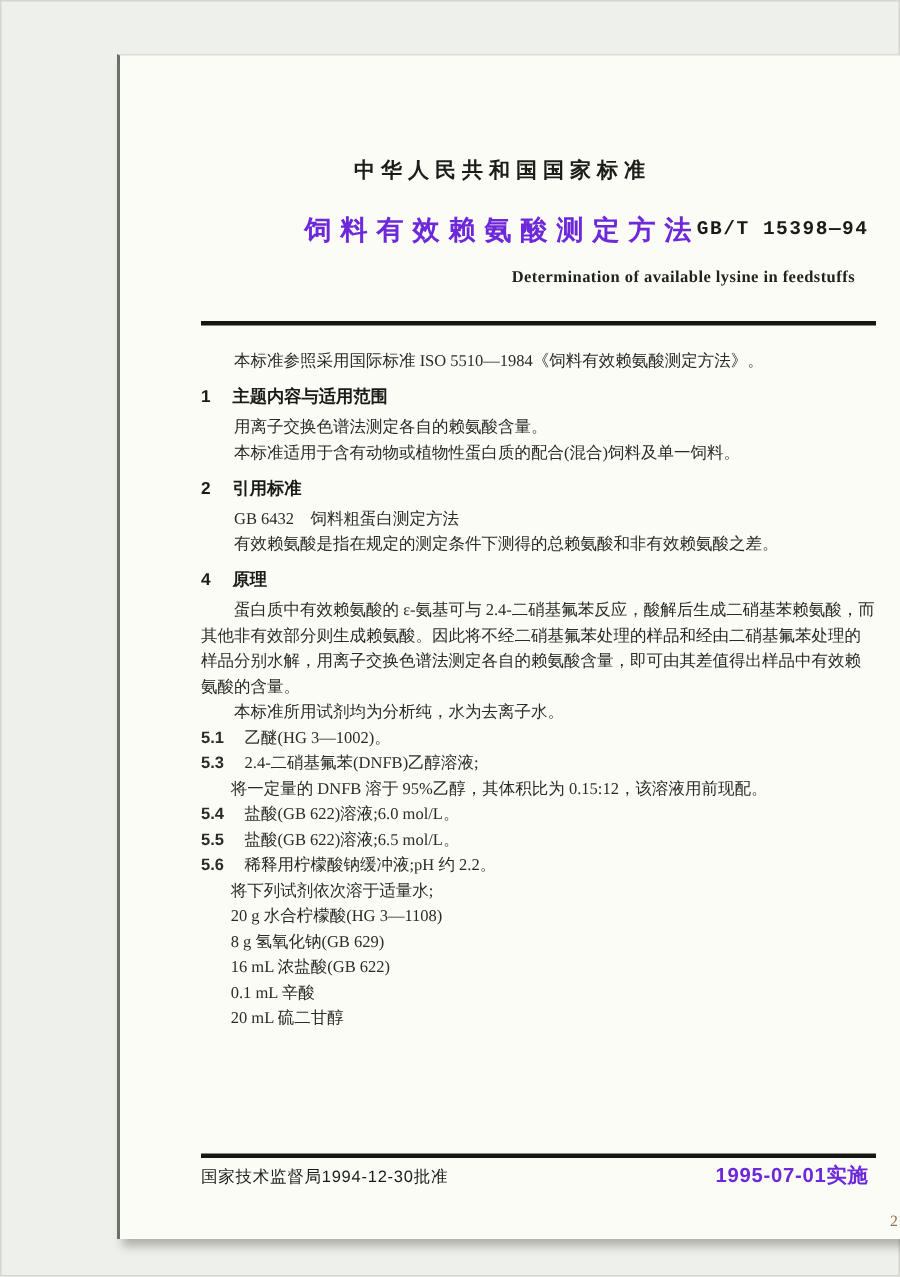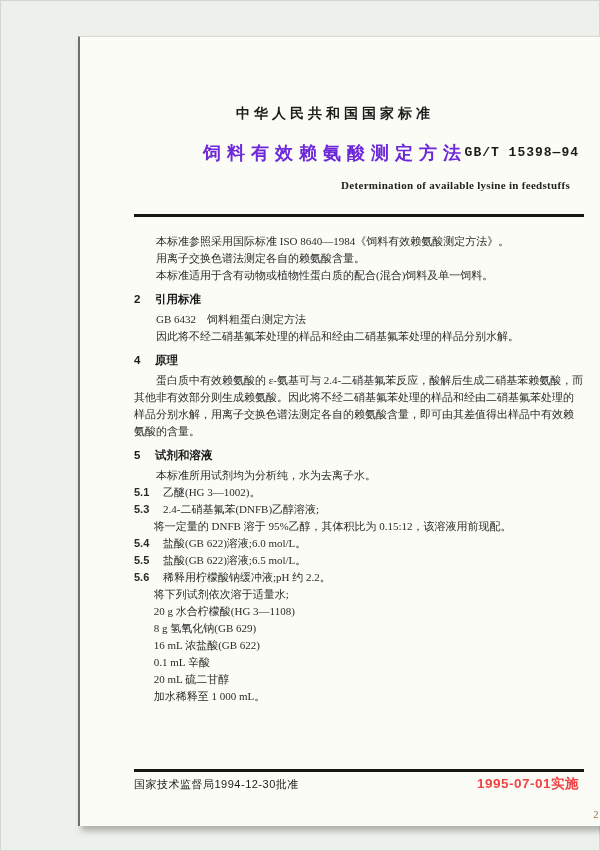--- a/index.html
+++ b/index.html
@@ -60,21 +60,21 @@
     font-family:"Liberation Sans","DejaVu Sans",sans-serif; }
   
   .approval {
     position:absolute; left:54px; top:740px;
     font-family:"Liberation Sans","DejaVu Sans",sans-serif;
     font-weight:normal; font-size:11px; letter-spacing:0.5px; color:#1a1a18;
   }
   .implementation {
     position:absolute; right:55px; top:738px;
     font-family:"Liberation Sans","DejaVu Sans",sans-serif;
-    font-weight:bold; font-size:13.5px; letter-spacing:0.5px; color:#ef4444;
+    font-weight:bold; font-size:13.5px; letter-spacing:0.5px; color:#6d28d9;
   }
   .page-number {
     position:absolute; right:22px; bottom:6px;
     font-size:10.5px; letter-spacing:1px; color:#97714c;
   }
 </style>
 </head>
 <body>
 
 <div class="page">
@@ -82,40 +82,40 @@
   <div class="header">
     <div class="authority">中华人民共和国国家标准</div>
     <div class="doc-title">饲料有效赖氨酸测定方法</div>
     <div class="title-en">Determination of available lysine in feedstuffs</div>
   </div>
   <div class="std-code">GB/T 15398—94</div>
   <div class="rule rule-top"></div>
 
   <div class="flow">
 
-    <p class="indent">本标准参照采用国际标准 ISO 8640—1984《饲料有效赖氨酸测定方法》。</p>
+    <p class="indent">本标准参照采用国际标准 ISO 5510—1984《饲料有效赖氨酸测定方法》。</p>
 
+    <div class="sec-heading">
+      <span class="sec-no">1</span><span>主题内容与适用范围</span>
+    </div>
     <p class="indent">用离子交换色谱法测定各自的赖氨酸含量。</p>
     <p class="indent">本标准适用于含有动物或植物性蛋白质的配合(混合)饲料及单一饲料。</p>
 
     <div class="sec-heading">
       <span class="sec-no">2</span><span>引用标准</span>
     </div>
     <p class="indent">GB 6432　饲料粗蛋白测定方法</p>
 
-    <p class="indent">因此将不经二硝基氟苯处理的样品和经由二硝基氟苯处理的样品分别水解。</p>
+    <p class="indent">有效赖氨酸是指在规定的测定条件下测得的总赖氨酸和非有效赖氨酸之差。</p>
 
     <div class="sec-heading">
       <span class="sec-no">4</span><span>原理</span>
     </div>
     <p class="indent">蛋白质中有效赖氨酸的 ε-氨基可与 2.4-二硝基氟苯反应，酸解后生成二硝基苯赖氨酸，而其他非有效部分则生成赖氨酸。因此将不经二硝基氟苯处理的样品和经由二硝基氟苯处理的样品分别水解，用离子交换色谱法测定各自的赖氨酸含量，即可由其差值得出样品中有效赖氨酸的含量。</p>
 
-    <div class="sec-heading">
-      <span class="sec-no">5</span><span>试剂和溶液</span>
-    </div>
     <p class="indent">本标准所用试剂均为分析纯，水为去离子水。</p>
 
     <p class="reagent">
       <span class="item-no">5.1</span><span>乙醚(HG 3—1002)。</span>
     </p>
     <p class="reagent">
       <span class="item-no">5.3</span><span>2.4-二硝基氟苯(DNFB)乙醇溶液;</span>
     </p>
     <p class="sub">将一定量的 DNFB 溶于 95%乙醇，其体积比为 0.15:12，该溶液用前现配。</p>
     <p class="reagent">
@@ -126,21 +126,20 @@
     </p>
     <p class="reagent">
       <span class="item-no">5.6</span><span>稀释用柠檬酸钠缓冲液;pH 约 2.2。</span>
     </p>
     <p class="sub">将下列试剂依次溶于适量水;</p>
     <p class="sub">20 g 水合柠檬酸(HG 3—1108)</p>
     <p class="sub">8 g 氢氧化钠(GB 629)</p>
     <p class="sub">16 mL 浓盐酸(GB 622)</p>
     <p class="sub">0.1 mL 辛酸</p>
     <p class="sub">20 mL 硫二甘醇</p>
-    <p class="sub">加水稀释至 1 000 mL。</p>
 
   </div>
 
   <div class="rule rule-bottom"></div>
   <div class="approval">国家技术监督局1994-12-30批准</div>
   <div class="implementation">1995-07-01实施</div>
   <div class="page-number">209</div>
 
 </div>
 

